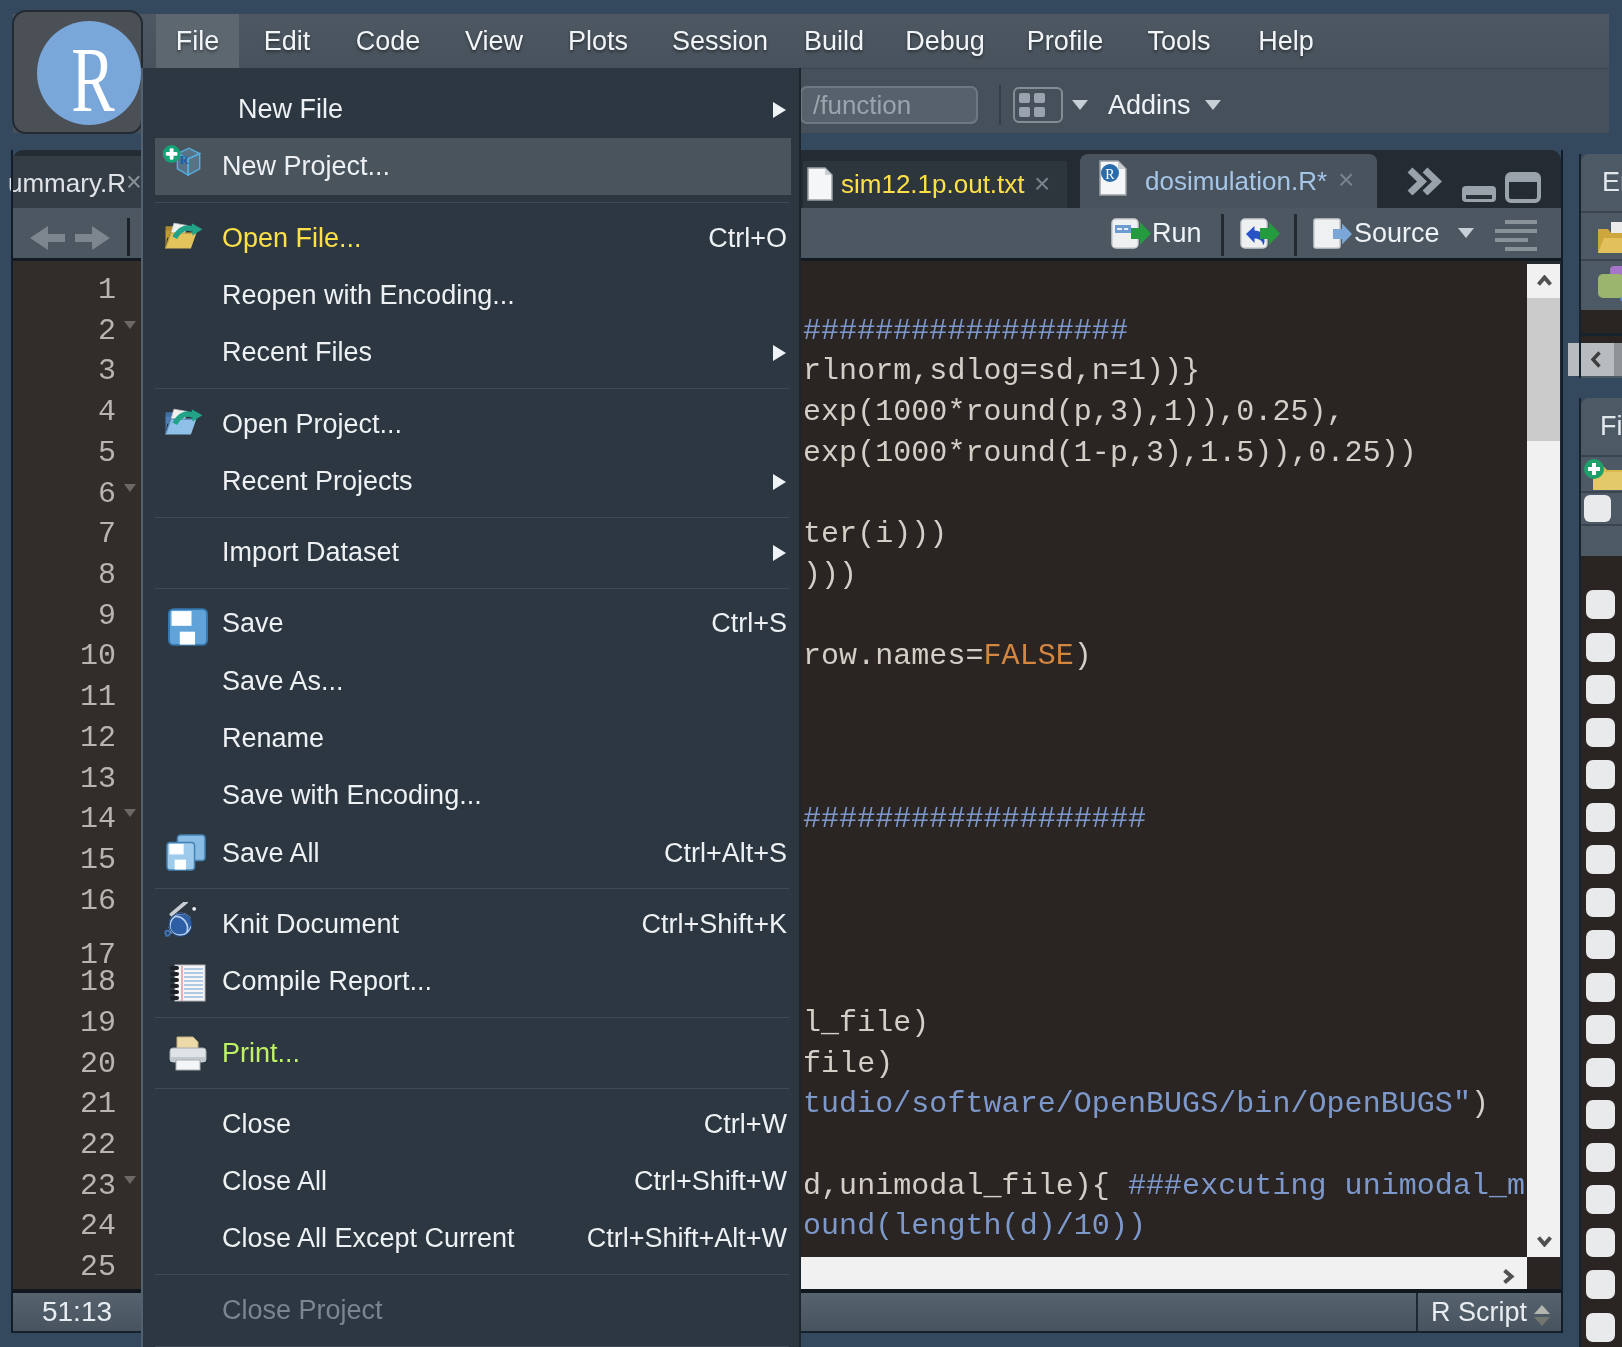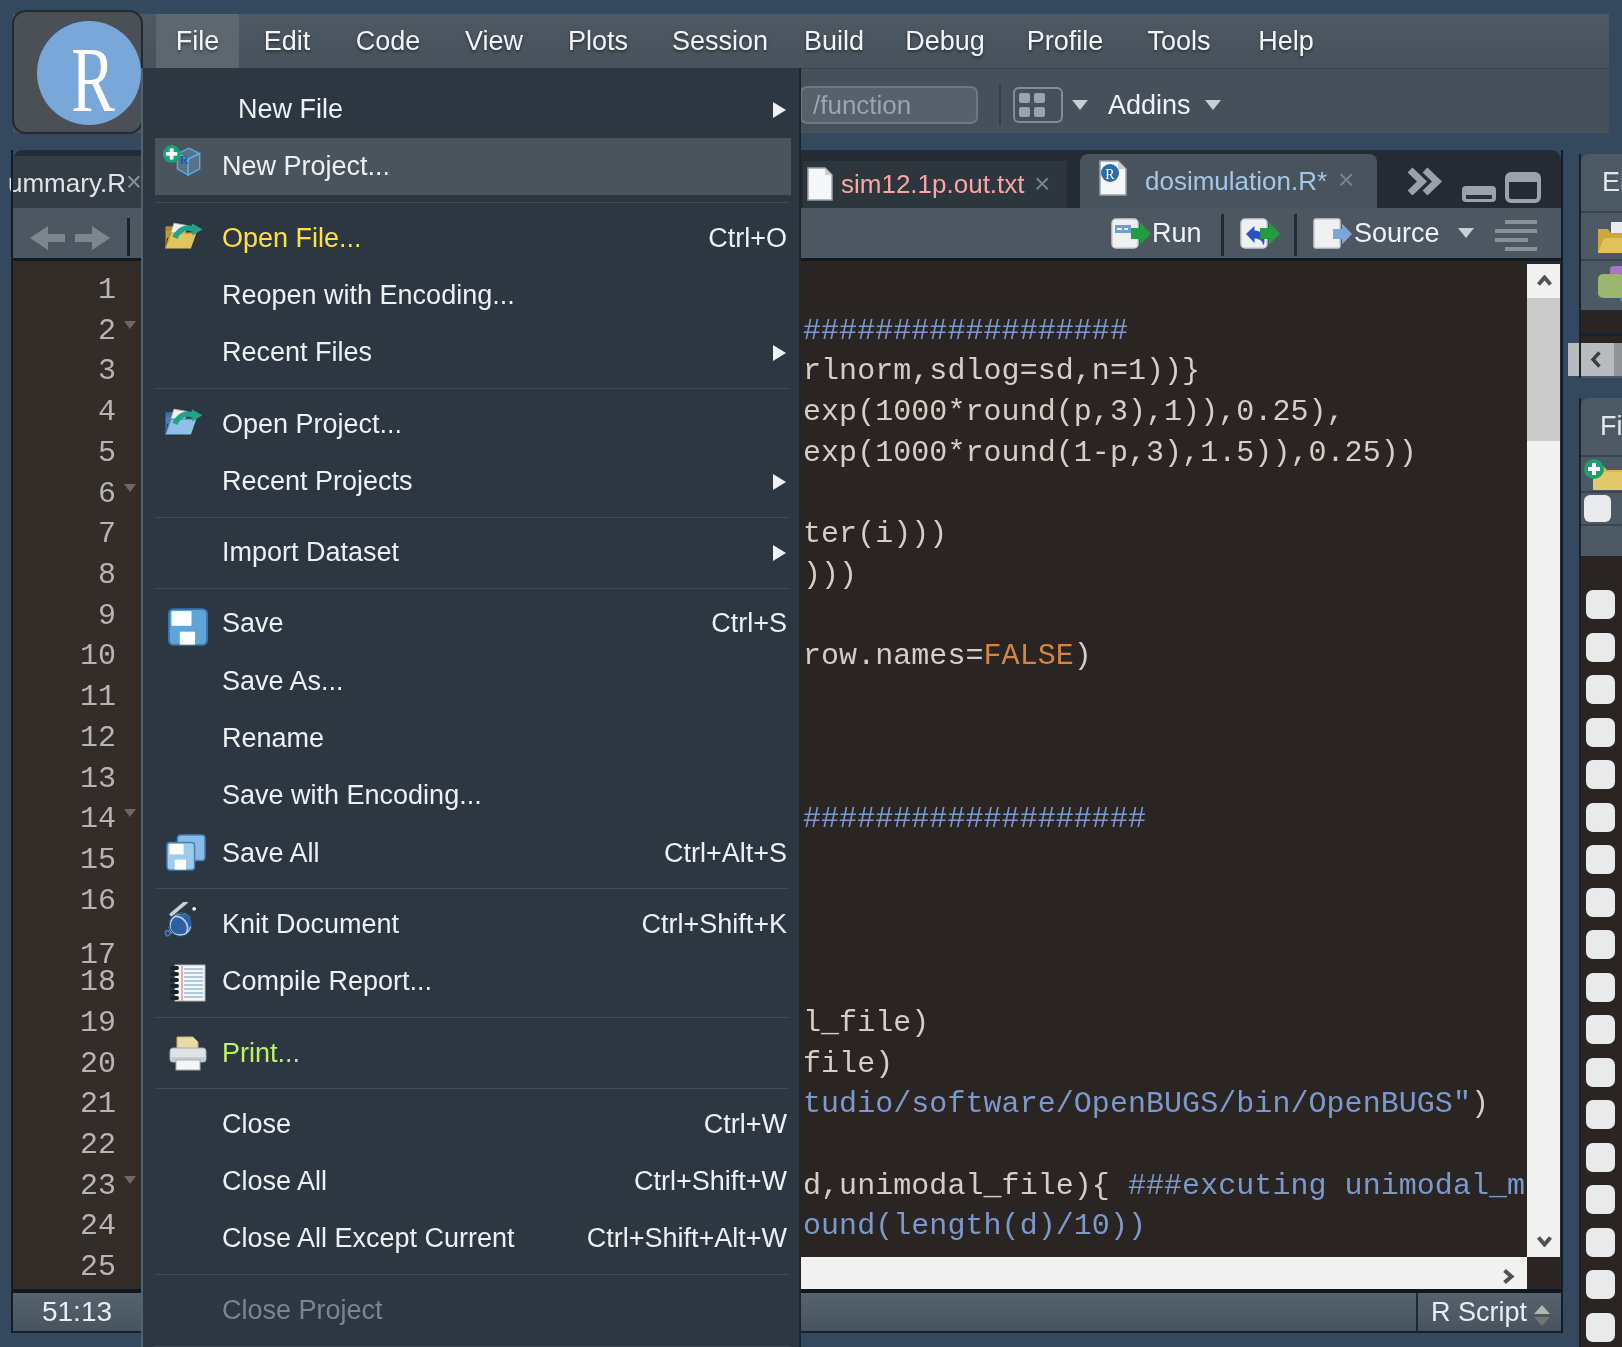--- a/index.html
+++ b/index.html
@@ -56,21 +56,21 @@
 
 <div class="abs" style="left:13px;top:156px;width:128px;height:54px;background:#343c45;"></div>
 <div class="abs" style="left:8px;top:156px;height:54px;color:#dfe3e7;font-size:26px;line-height:54px;">ummary.R</div>
 <div class="abs" style="left:126px;top:156px;width:22px;height:54px;color:#8a9299;font-size:27px;line-height:52px;">×</div>
 
 <div class="abs" style="left:803px;top:161px;width:264px;height:47px;background:#2d353d;"></div>
 <svg class="abs" style="left:807px;top:167px" width="26" height="34" viewBox="0 0 26 34">
       <path d="M1 1 h17 l7 7 v25 h-24 z" fill="#f5f6f7" stroke="#9aa1a8" stroke-width="1.5"></path>
       <path d="M18 1 l7 7 h-7 z" fill="#c9ced3"></path>
     </svg>
-<div class="abs" style="left:841px;top:161px;color:#fca5a5;font-size:26px;line-height:47px;">sim12.1p.out.txt</div>
+<div class="abs" style="left:841px;top:161px;color:#fde047;font-size:26px;line-height:47px;">sim12.1p.out.txt</div>
 <div class="abs" style="left:1034px;top:161px;color:#79838d;font-size:28px;line-height:45px;">×</div>
 
 <div class="abs" style="left:1080px;top:154px;width:297px;height:54px;background:#49535d;border-radius:8px 8px 0 0;"></div>
 <svg class="abs" style="left:1099px;top:160px" width="28" height="36" viewBox="0 0 28 36">
       <path d="M1 1 h18 l8 8 v26 h-26 z" fill="#f5f6f7" stroke="#9aa1a8" stroke-width="1.5"></path>
       <path d="M19 1 l8 8 h-8 z" fill="#c9ced3"></path>
       <circle cx="11" cy="13" r="9" fill="#2a6bac"></circle>
       <text x="11" y="19" font-size="14" font-family="Liberation Serif,serif" fill="#fff" text-anchor="middle">R</text>
     </svg>
 <div class="abs" style="left:1145px;top:154px;color:#a6c6e8;font-size:26px;line-height:54px;">dosimulation.R*</div>

